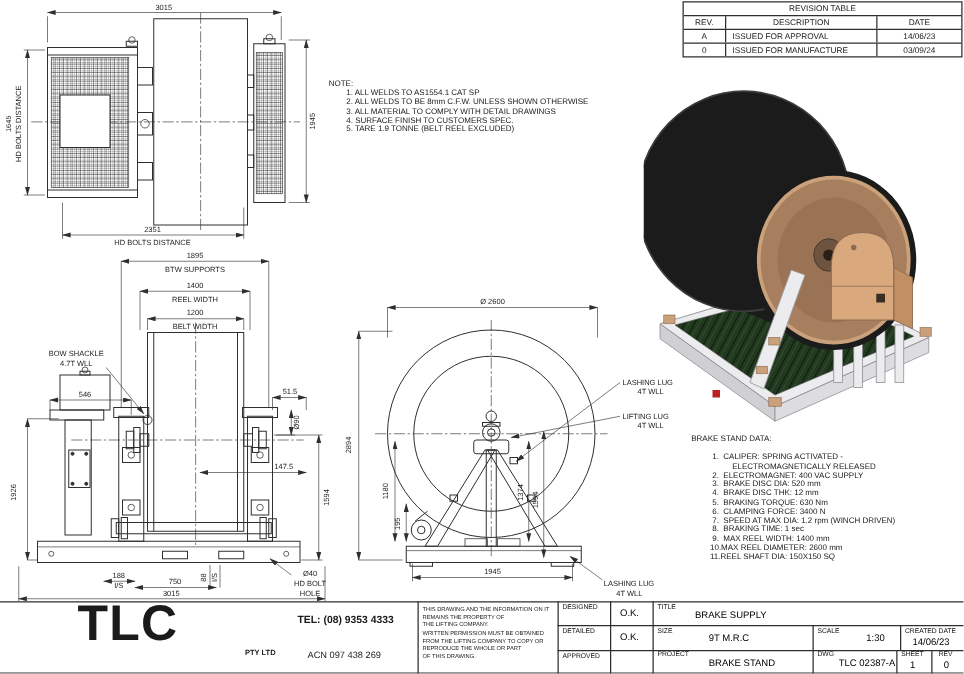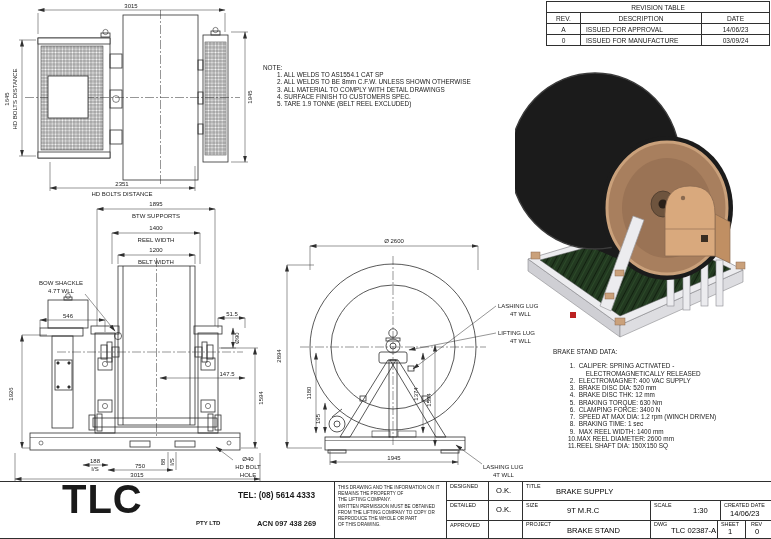--- a/index.html
+++ b/index.html
@@ -25,21 +25,21 @@
   .dimL { font-size:6px; fill:#222; }
   
   #titleblock { position:absolute; left:0; top:481px; width:771px; height:58px; background:#fff; }
   .tb-line { position:absolute; background:#2f2f2f; }
   .tb-label { position:absolute; font-size:5.4px; color:#111; }
   .tb-value { position:absolute; font-size:7.6px; color:#000; }
   #logo-tlc { position:absolute; left:62px; top:-4px; font-size:40px; font-weight:bold; letter-spacing:1px; }
   #logo-name { position:absolute; left:10px; top:36px; font-size:13.5px; font-weight:bold; letter-spacing:.5px; }
   #logo-suffix { position:absolute; left:196px; top:39px; font-size:6px; font-weight:bold; }
   #tel { position:absolute; left:238px; top:9px; width:96px; font-size:8.3px; font-weight:600; }
-  #acn { position:absolute; left:257px; top:38px; width:90px; font-size:7.4px; font-weight:700; }
+  #acn { position:absolute; left:246px; top:38px; width:90px; font-size:7.4px; font-weight:400; }
   #disclaimer { position:absolute; left:338px; top:4px; width:106px; font-size:4.6px; line-height:6.2px; color:#222; }
 </style>
 </head>
 <body>
 
 <div id="sheet">
 
   <div id="revtable">
     <div class="rt-title">REVISION TABLE</div>
     <div class="rt-row">
@@ -398,21 +398,21 @@
     <div class="tb-line" style="left:446px; top:19.3px; width:325px; height:1px;"></div>
     <div class="tb-line" style="left:446px; top:38.6px; width:325px; height:1px;"></div>
     <div class="tb-line" style="left:650px; top:19.3px; width:1px; height:19.3px;"></div>
     <div class="tb-line" style="left:720px; top:19.3px; width:1px; height:19.3px;"></div>
     <div class="tb-line" style="left:650px; top:38.6px; width:1px; height:19.4px;"></div>
     <div class="tb-line" style="left:717px; top:38.6px; width:1px; height:19.4px;"></div>
     <div class="tb-line" style="left:745px; top:38.6px; width:1px; height:19.4px;"></div>
 
     <div id="logo-tlc">TLC</div>
     <div id="logo-suffix">PTY LTD</div>
-    <div id="tel">TEL: (08) 5614 4333</div>
+    <div id="tel">TEL: (08) 9353 4333</div>
     <div id="acn">ACN 097 438 269</div>
     <div id="disclaimer">
       <div>THIS DRAWING AND THE INFORMATION ON IT</div>
       <div>REMAINS THE PROPERTY OF</div>
       <div>THE LIFTING COMPANY.</div>
       <div>WRITTEN PERMISSION MUST BE OBTAINED</div>
       <div>FROM THE LIFTING COMPANY TO COPY OR</div>
       <div>REPRODUCE THE WHOLE OR PART</div>
       <div>OF THIS DRAWING.</div>
     </div>

